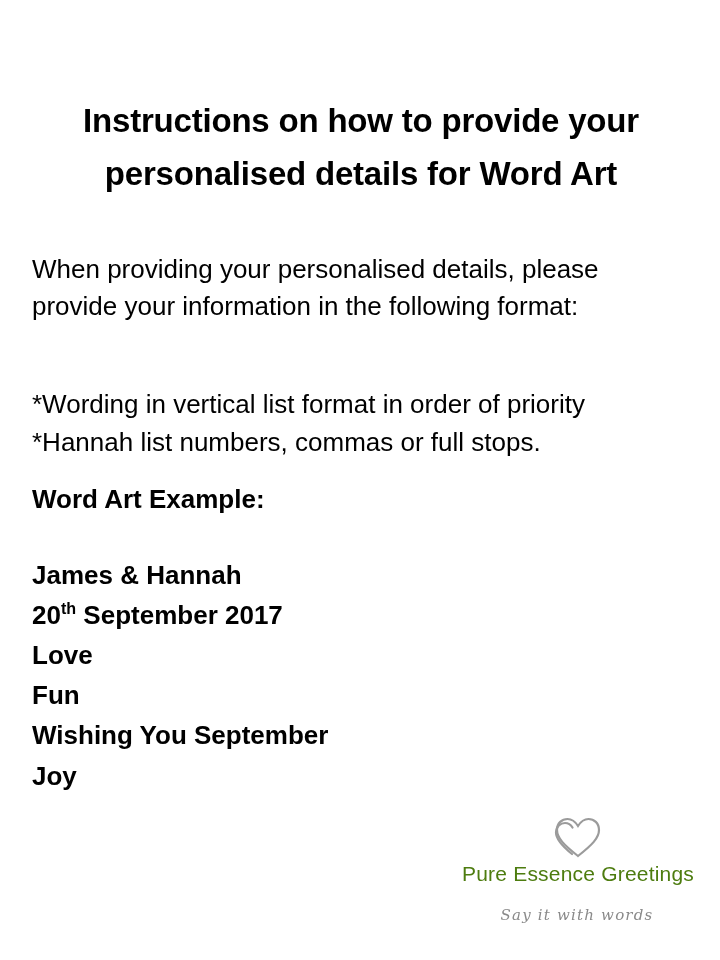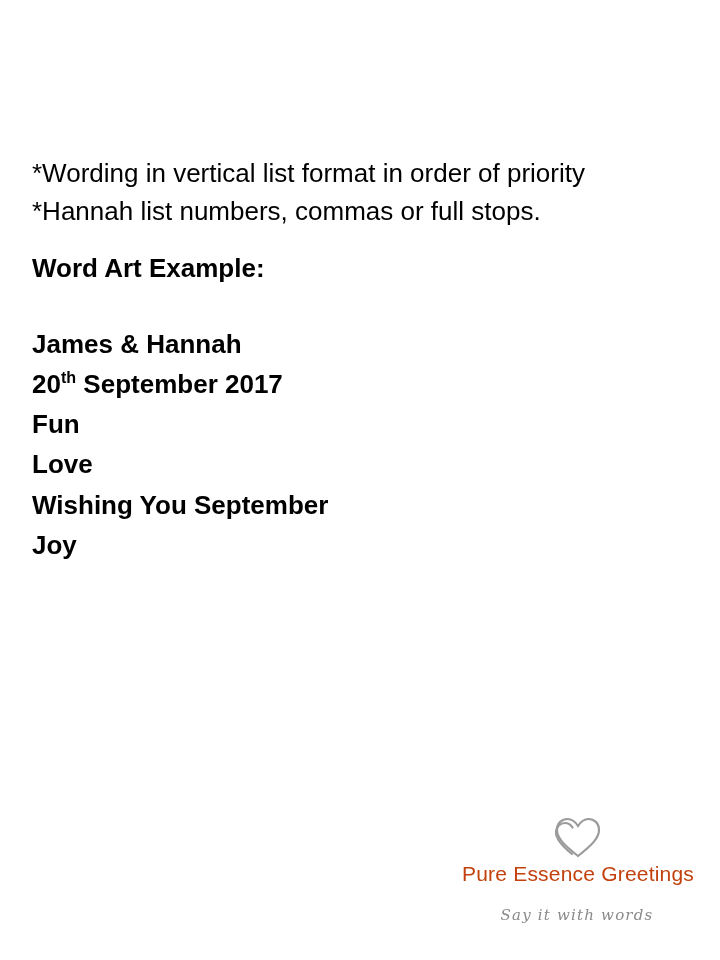--- a/index.html
+++ b/index.html
@@ -78,53 +78,61 @@
   .brand-mark {
     height: 46px;
     margin-bottom: 2px;
     display: flex;
     justify-content: center;
     align-items: flex-end;
   }
   .brand-name {
     font-family: "Liberation Sans", sans-serif;
     font-size: 21px;
-    color: #c2410c;
+    color: #4d7c0f;
     letter-spacing: 0.2px;
     white-space: nowrap;
   }
   .brand-tagline {
     margin-top: 20px;
     font-family: "DejaVu Serif", serif;
     font-style: italic;
     font-size: 15px;
     color: #8a8a8a;
     letter-spacing: 1.2px;
     white-space: nowrap;
   }
 </style>
 </head>
 <body>
 
 <div class="page">
 
+  <h1 class="doc-title">
+    <span class="title-line">Instructions on how to provide your</span>
+    <span class="title-line">personalised details for Word Art</span>
+  </h1>
 
+  <div class="intro">
+    <span class="intro-line">When providing your personalised details, please</span>
+    <span class="intro-line">provide your information in the following format:</span>
+  </div>
 
   <div class="bullets">
     <span class="bullet-line">*Wording in vertical list format in order of priority</span>
     <span class="bullet-line">*Hannah list numbers, commas or full stops.</span>
   </div>
 
   <div class="example-heading">Word Art Example:</div>
 
   <div class="example-list">
     <span class="example-item">James &amp; Hannah</span>
     <span class="example-item"><span>20</span><sup>th</sup><span> September 2017</span></span>
+    <span class="example-item">Love</span>
     <span class="example-item">Fun</span>
-    <span class="example-item">Love</span>
     <span class="example-item">Wishing You September</span>
     <span class="example-item">Joy</span>
   </div>
 
   <div class="brand">
     <div class="brand-mark">
       <svg width="58" height="46" viewBox="0 0 58 46" aria-hidden="true">
         <path d="M30 42 C16 31, 9 24, 9 16 C9 9, 14 5, 19.5 5 C24 5, 27.5 8, 30 12 C32.5 8, 36 5, 40.5 5 C46 5, 51 9, 51 16 C51 24, 44 31, 30 42 Z" fill="none" stroke="#9b9b9b" stroke-width="2.2"></path>
         <path d="M24 40 C13.5 31.5, 8 25, 8 18.5 C8 12.5, 12.5 9, 17 9 C20.8 9, 23 11, 24.5 13.5" fill="none" stroke="#9b9b9b" stroke-width="2.2" stroke-linecap="round"></path>
       </svg>

